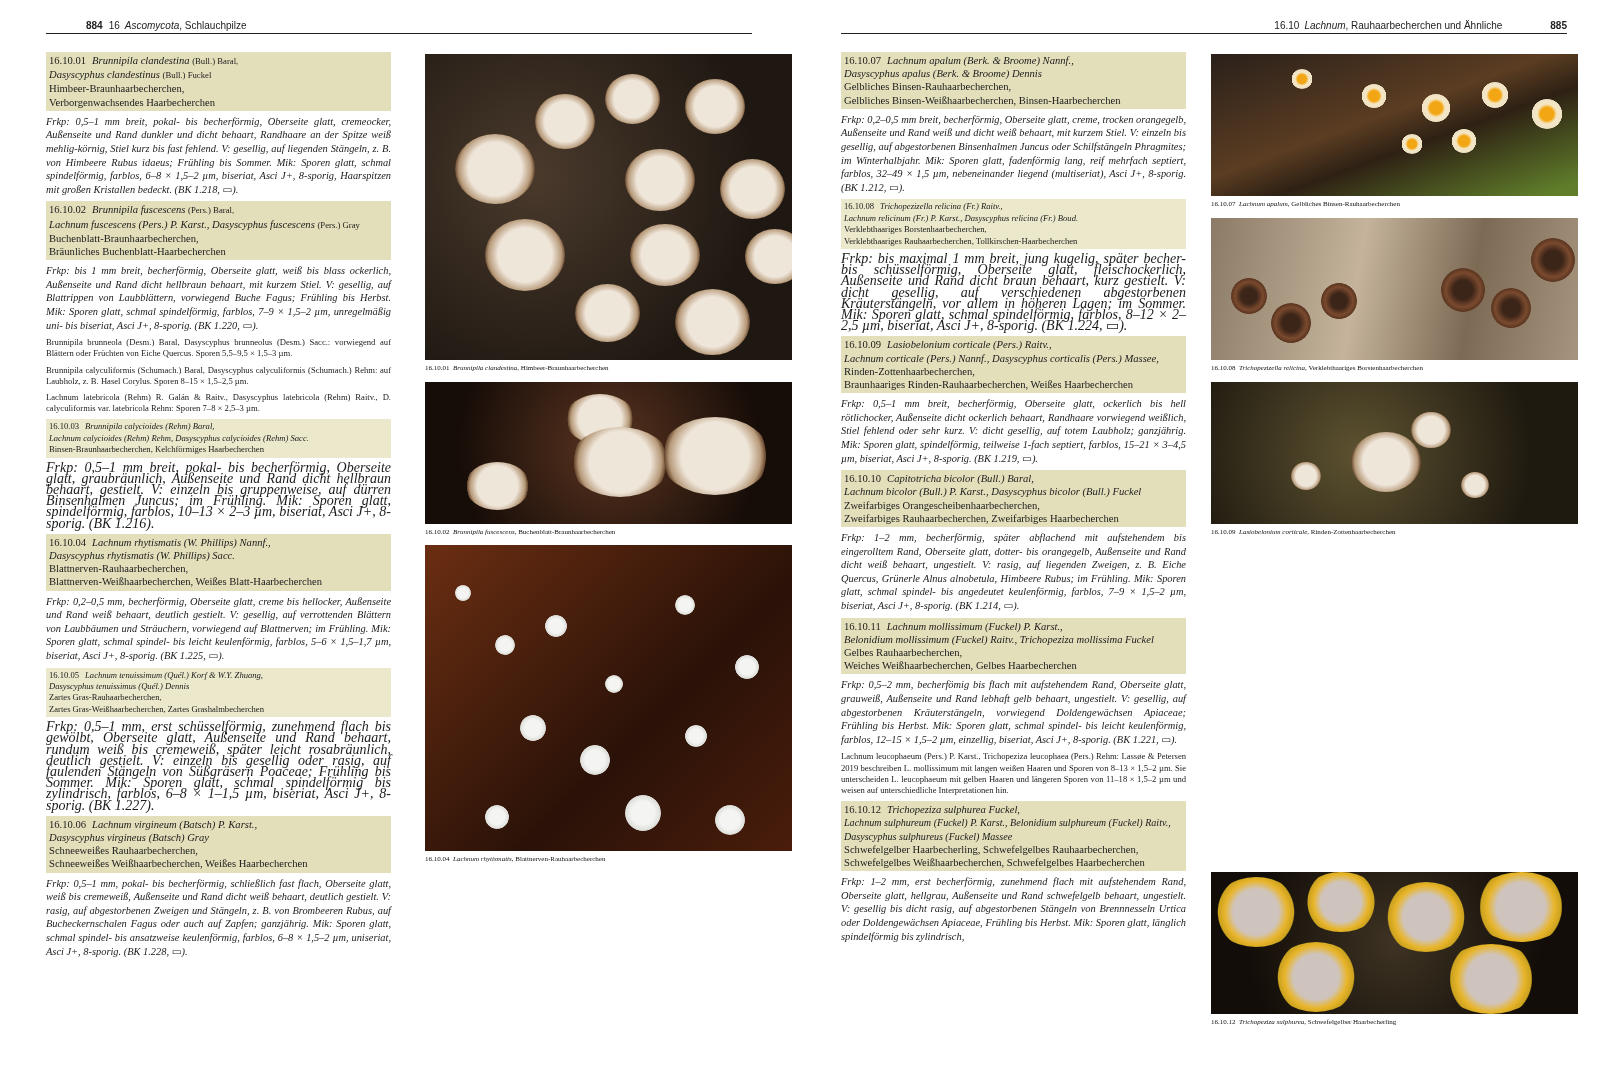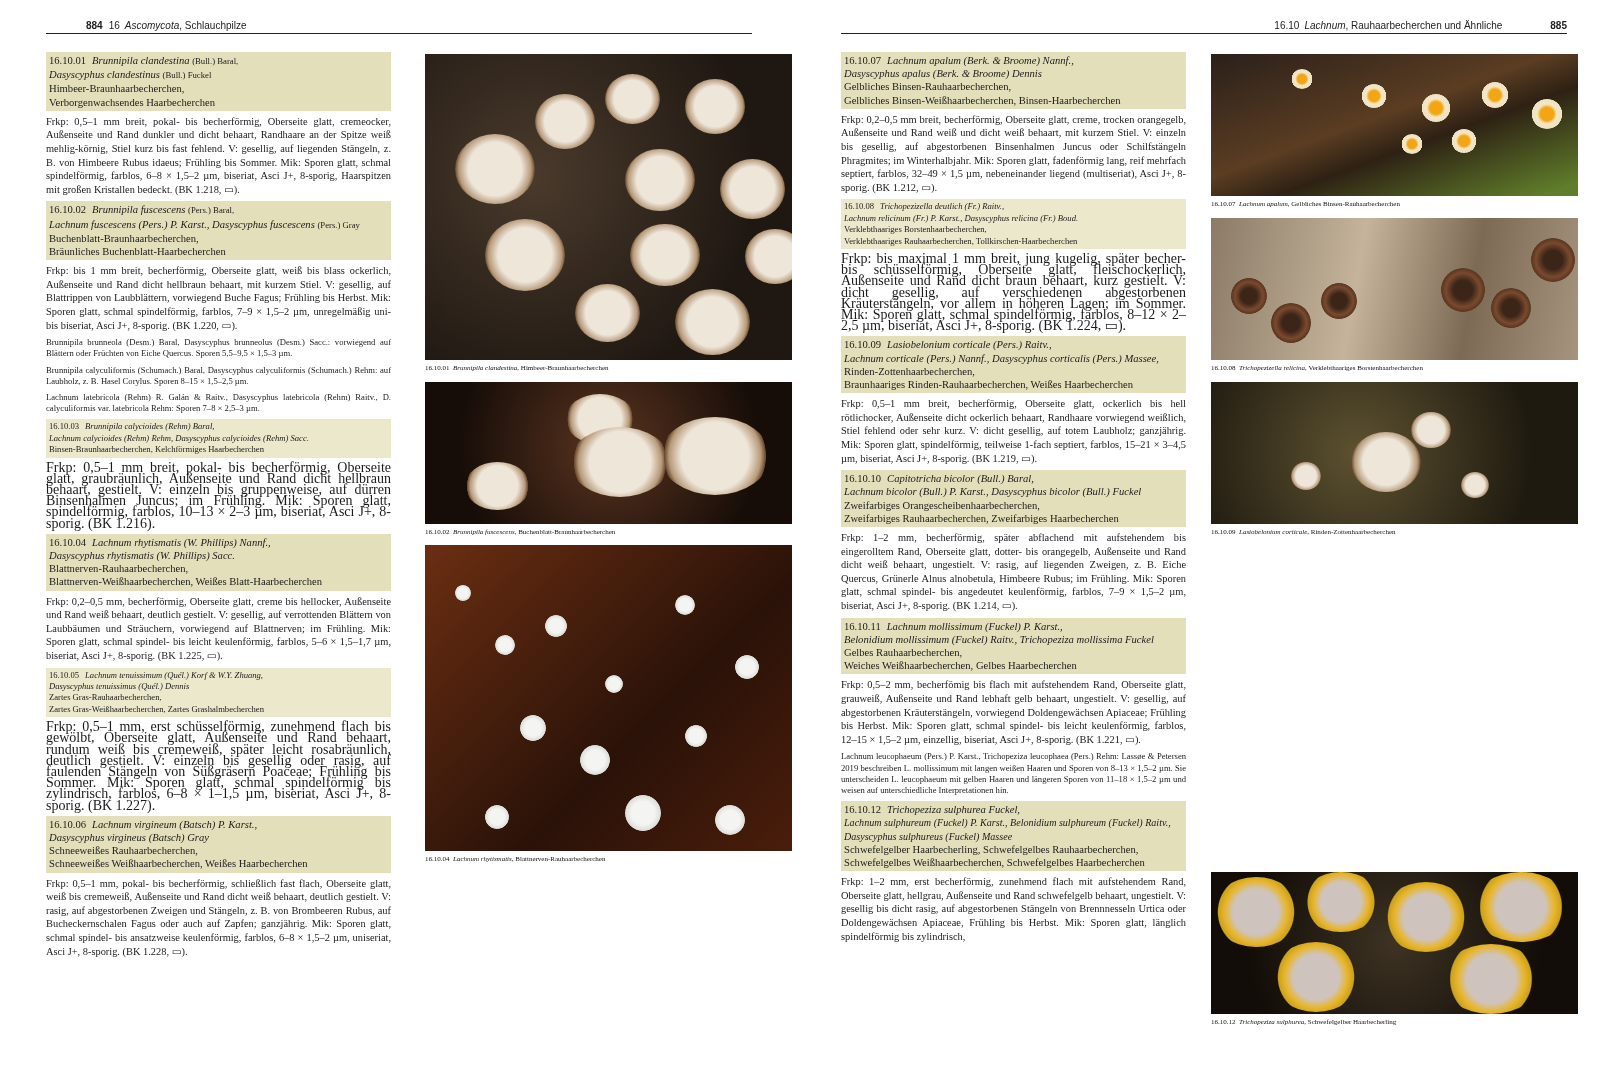--- a/index.html
+++ b/index.html
@@ -30,21 +30,21 @@
 
   .entry { margin-bottom: 2px; }
   .entry-head {
     background: #e4dfbb; padding: 2px 3px 2px 3px; margin-bottom: 4px;
     font-size: 10.6px; line-height: 13.2px;
   }
   .entry-head.small { font-size: 8.6px; line-height: 11.4px; background: #ece8cc; }
   .entry-head .num { margin-right: 6px; }
   .entry-head .sci { font-style: italic; }
   .entry-head .auth { font-size: 0.82em; }
-  .entry-body { text-align: justify; margin-bottom: 5px; hyphens: auto; }
+  .entry-body { text-align: justify; margin-bottom: 5px; hyphens: auto; font-style: italic; }
   .entry-body.small { font-size: 14px; line-height: 11.2px; }
   .note { font-size: 8.6px; line-height: 11.2px; text-align: justify; margin-bottom: 5px; }
 
   .figure { position: absolute; width: 387px; padding-left: 20px; }
   .page-left .figure { left: 405px; }
   .page-right .figure { left: 405px; }
   .photo { width: 100%; display: block; border: none; }
   .caption {
     font-size: 7px; line-height: 10px; margin-top: 3px; color: #111;
     white-space: nowrap; overflow: hidden;
@@ -208,21 +208,21 @@
         <div><span class="num">16.10.07</span><span class="sci">Lachnum apalum (Berk. &amp; Broome) Nannf.,</span></div>
         <div class="sci">Dasyscyphus apalus (Berk. &amp; Broome) Dennis</div>
         <div>Gelbliches Binsen-Rauhaarbecherchen,</div>
         <div>Gelbliches Binsen-Weißhaarbecherchen, Binsen-Haarbecherchen</div>
       </div>
       <div class="entry-body">Frkp: 0,2–0,5 mm breit, becherförmig, Oberseite glatt, creme, trocken orangegelb, Außenseite und Rand weiß und dicht weiß behaart, mit kurzem Stiel. V: einzeln bis gesellig, auf abgestorbenen Binsenhalmen Juncus oder Schilfstängeln Phragmites; im Winterhalbjahr. Mik: Sporen glatt, fadenförmig lang, reif mehrfach septiert, farblos, 32–49 × 1,5 µm, nebeneinander liegend (multiseriat), Asci J+, 8-sporig. (BK 1.212, ▭).</div>
     </div>
 
     <div class="entry">
       <div class="entry-head small">
-        <div><span class="num">16.10.08</span><span class="sci">Trichopezizella deutlich (Fr.) Raitv.,</span></div>
+        <div><span class="num">16.10.08</span><span class="sci">Trichopezizella relicina (Fr.) Raitv.,</span></div>
         <div class="sci">Lachnum relicinum (Fr.) P. Karst., Dasyscyphus relicina (Fr.) Boud.</div>
         <div>Verklebthaariges Borstenhaarbecherchen,</div>
         <div>Verklebthaariges Rauhaarbecherchen, Tollkirschen-Haarbecherchen</div>
       </div>
       <div class="entry-body small">Frkp: bis maximal 1 mm breit, jung kugelig, später becher- bis schüsselförmig, Oberseite glatt, fleischockerlich, Außenseite und Rand dicht braun behaart, kurz gestielt. V: dicht gesellig, auf verschiedenen abgestorbenen Kräuterstängeln, vor allem in höheren Lagen; im Sommer. Mik: Sporen glatt, schmal spindelförmig, farblos, 8–12 × 2–2,5 µm, biseriat, Asci J+, 8-sporig. (BK 1.224, ▭).</div>
     </div>
 
     <div class="entry">
       <div class="entry-head">
         <div><span class="num">16.10.09</span><span class="sci">Lasiobelonium corticale (Pers.) Raitv.,</span></div>

